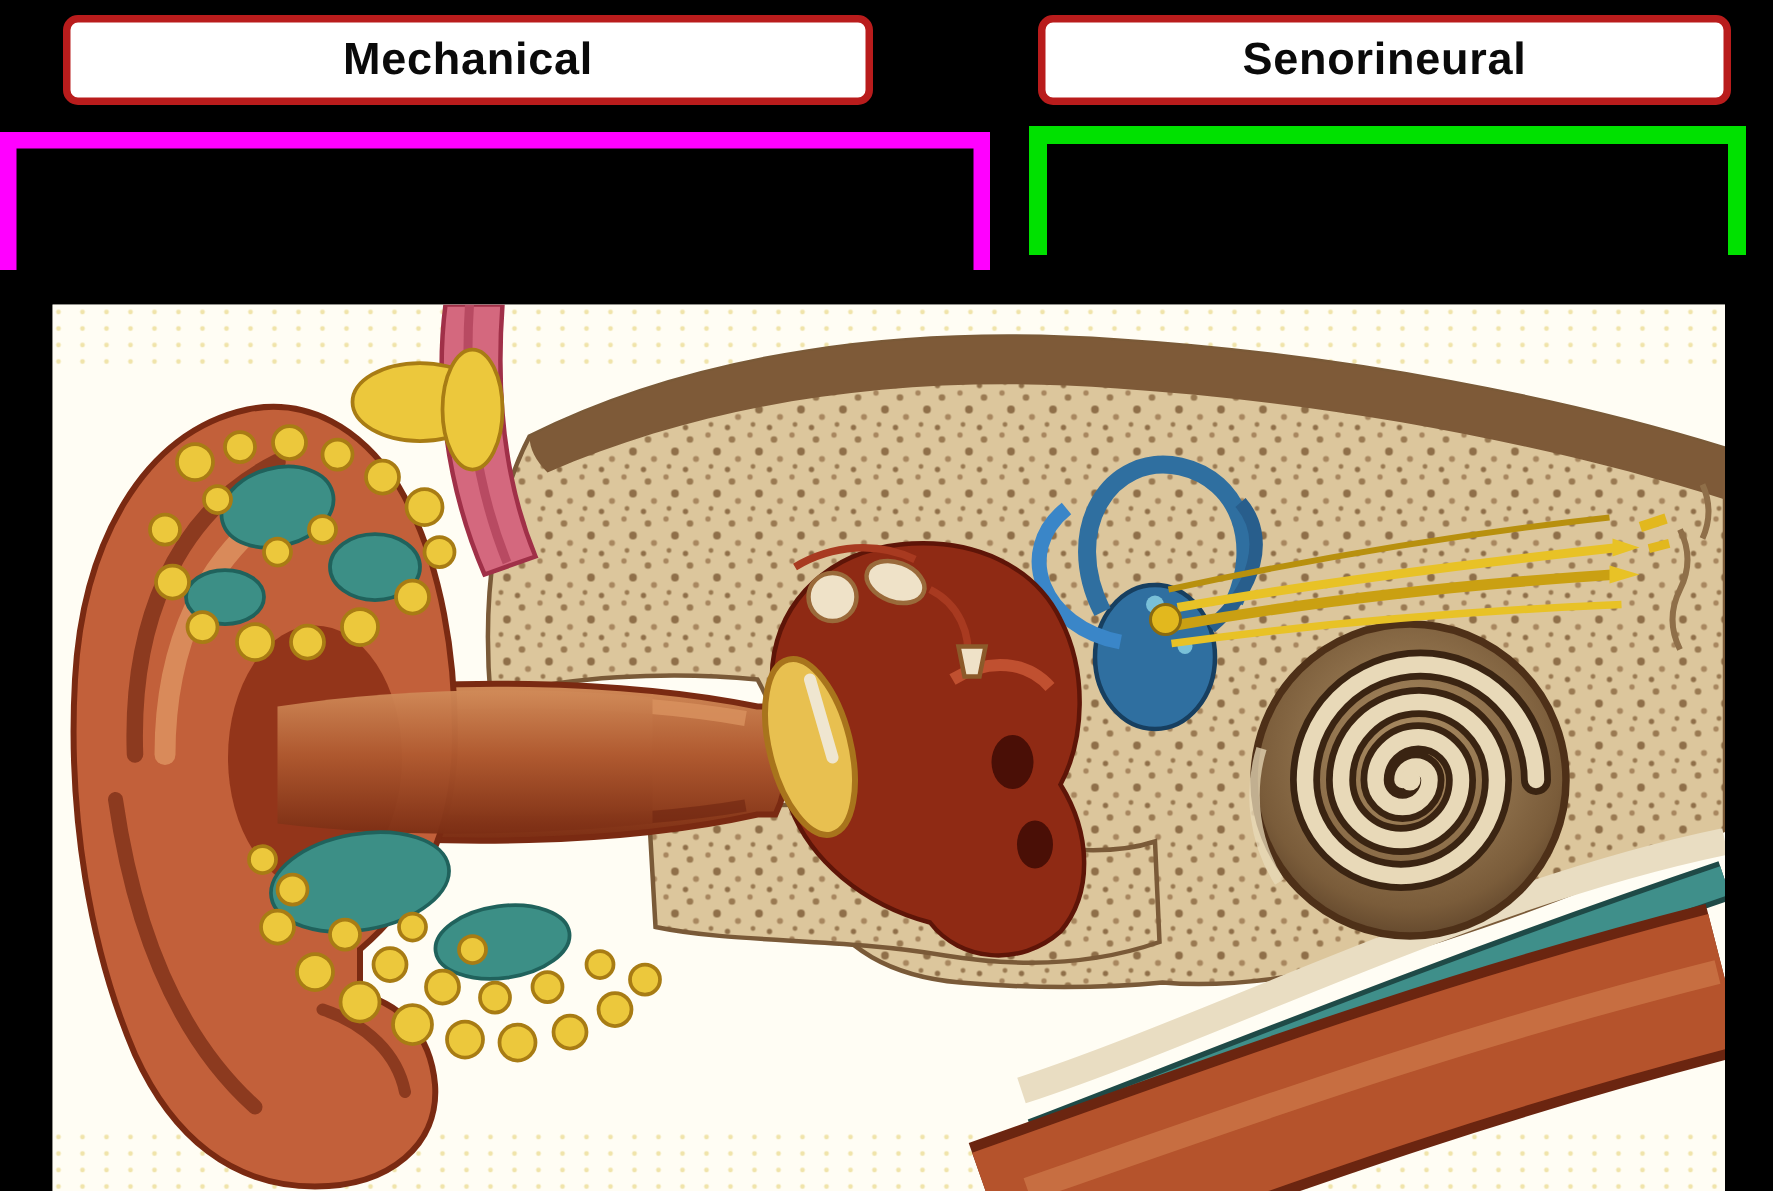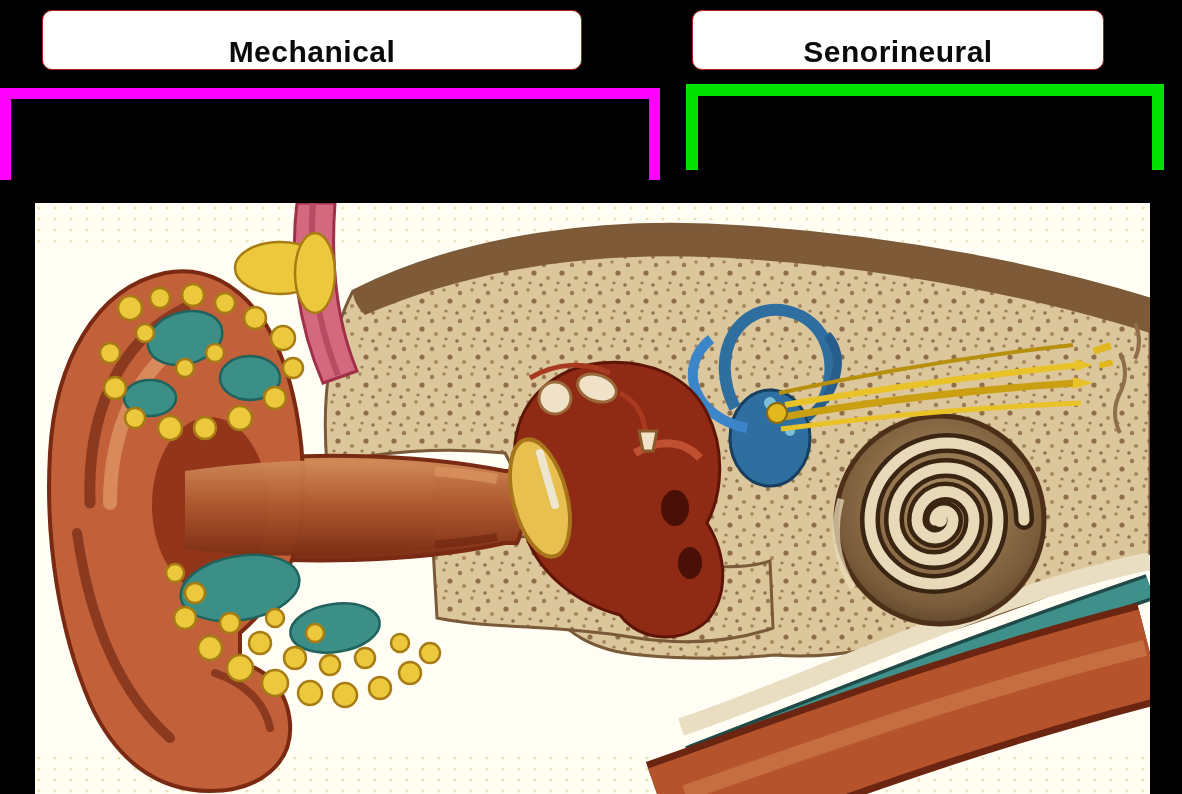--- a/index.html
+++ b/index.html
@@ -8,27 +8,27 @@
     background: #000000;
     position: relative;
     overflow: hidden;
     font-family: "Liberation Sans", sans-serif;
   }
   .stage { position: absolute; inset: 0; }
 
   .label-box {
     position: absolute; top: 10px; height: 60px;
     background: #ffffff;
-    border: 1px solid #b91c1c;
+    border: 5px solid #b91c1c;
     border-radius: 10px;
     box-sizing: border-box;
-    display: flex; align-items: flex-end; justify-content: center;
+    display: flex; align-items: center; justify-content: center;
   }
   .box-left  { left: 42px;  width: 540px; }
-  .box-right { left: 692px; width: 412px; }
+  .box-right { left: 692px; width: 462px; }
   .label-text {
     font-size: 30px; font-weight: 800; color: #0a0a0a; letter-spacing: 0.5px;
   }
 
   .bracket {
     position: absolute;
     box-sizing: border-box;
     border-style: solid;
     border-bottom: none;
   }

